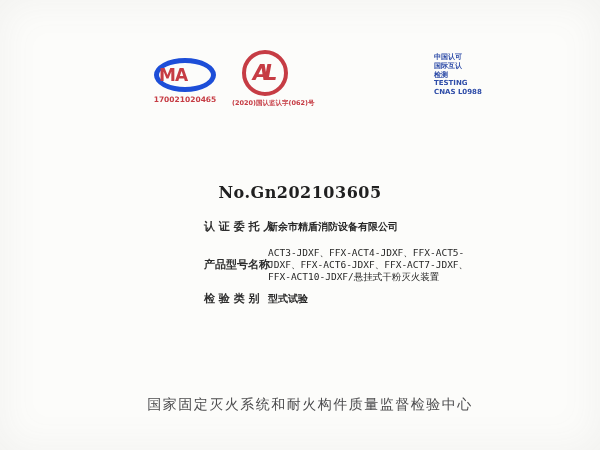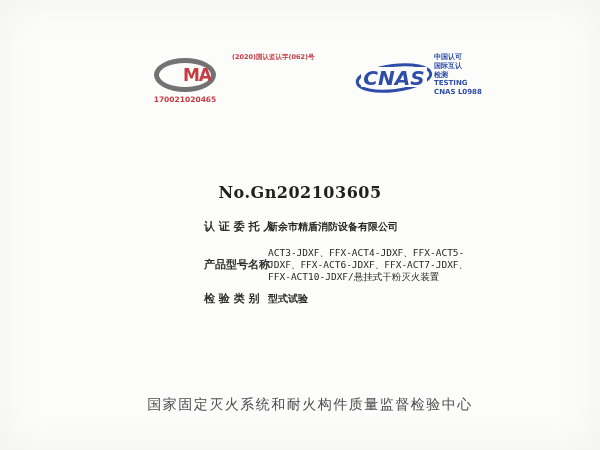--- a/index.html
+++ b/index.html
@@ -6,22 +6,22 @@
   .page{
     position:relative;width:600px;height:450px;overflow:hidden;
     background:#fcfcfa;
     box-shadow:inset 0 0 40px rgba(120,120,115,0.08);
     font-family:"DejaVu Sans",sans-serif;
   }
   
   .logo{position:absolute;text-align:center;}
   .cma{left:150px;top:58px;width:70px;}
   .cma-oval{
-    width:52px;height:24px;border:5px solid #737373;border-radius:50%;
-    margin:0 auto;display:flex;align-items:center;justify-content:flex-end;
+    width:52px;height:24px;border:5px solid #1d4ed8;border-radius:50%;
+    margin:0 auto;display:flex;align-items:center;justify-content:flex-start;
   }
   .cma-oval span{
     color:#c63c44;font-weight:800;font-size:17px;letter-spacing:-1px;
     font-family:"DejaVu Sans",sans-serif;line-height:1;
   }
   .logo-sub{font-size:7.5px;color:#c63c44;margin-top:3px;font-weight:bold;white-space:nowrap;}
   .cal{left:232px;top:50px;width:66px;}
   .cal-circle{
     width:38px;height:38px;border:4px solid #c63c44;border-radius:50%;
     margin:0 auto;display:flex;align-items:center;justify-content:center;
@@ -77,33 +77,27 @@
 <div class="page">
 
   <div class="logo cma">
     <div class="cma-oval">
       <span>MA</span>
     </div>
     <div class="logo-sub">170021020465</div>
   </div>
 
   <div class="logo cal">
+    <div class="cal-circle">
+      <span>AL</span>
+    </div>
     <div class="logo-sub">(2020)国认监认字(062)号</div>
   </div>
 
 
-  <div class="logo cnas-mark">
-    <svg width="78" height="42" viewBox="0 0 78 42">
-      <g transform="rotate(-7 39 21)">
-        <ellipse cx="39" cy="21" rx="37" ry="12.5" fill="none" stroke="#2f4da8" stroke-width="3"></ellipse>
-      </g>
-      <rect x="6" y="10" width="66" height="20" fill="#fcfcfa"></rect>
-      <text x="39" y="28" text-anchor="middle" font-family="DejaVu Sans, sans-serif" font-size="20" font-weight="bold" font-style="italic" fill="#2f4da8" letter-spacing="0">CNAS</text>
-    </svg>
-  </div>
 
   <div class="cnas-col">
     <div>中国认可</div>
     <div>国际互认</div>
     <div>检测</div>
     <div>TESTING</div>
     <div>CNAS L0988</div>
   </div>
 
   <div class="report-no">No.Gn202103605</div>

